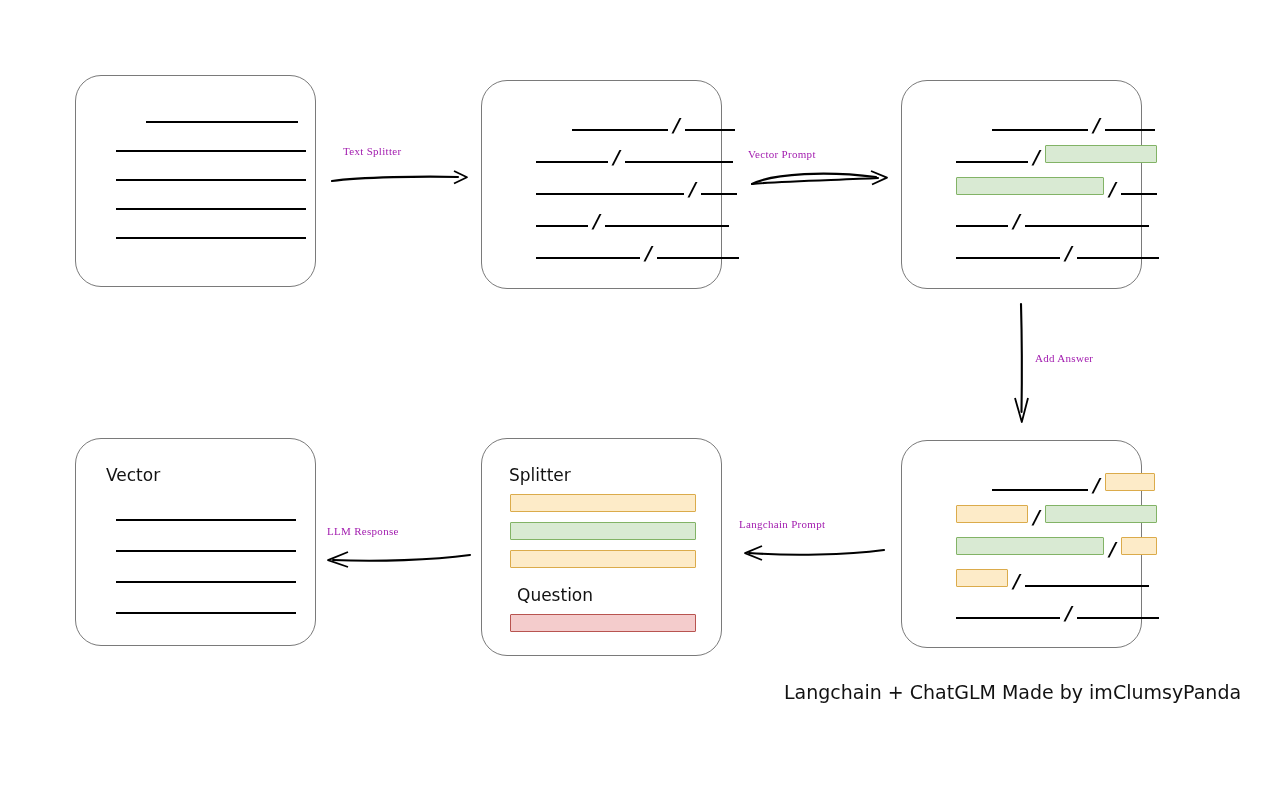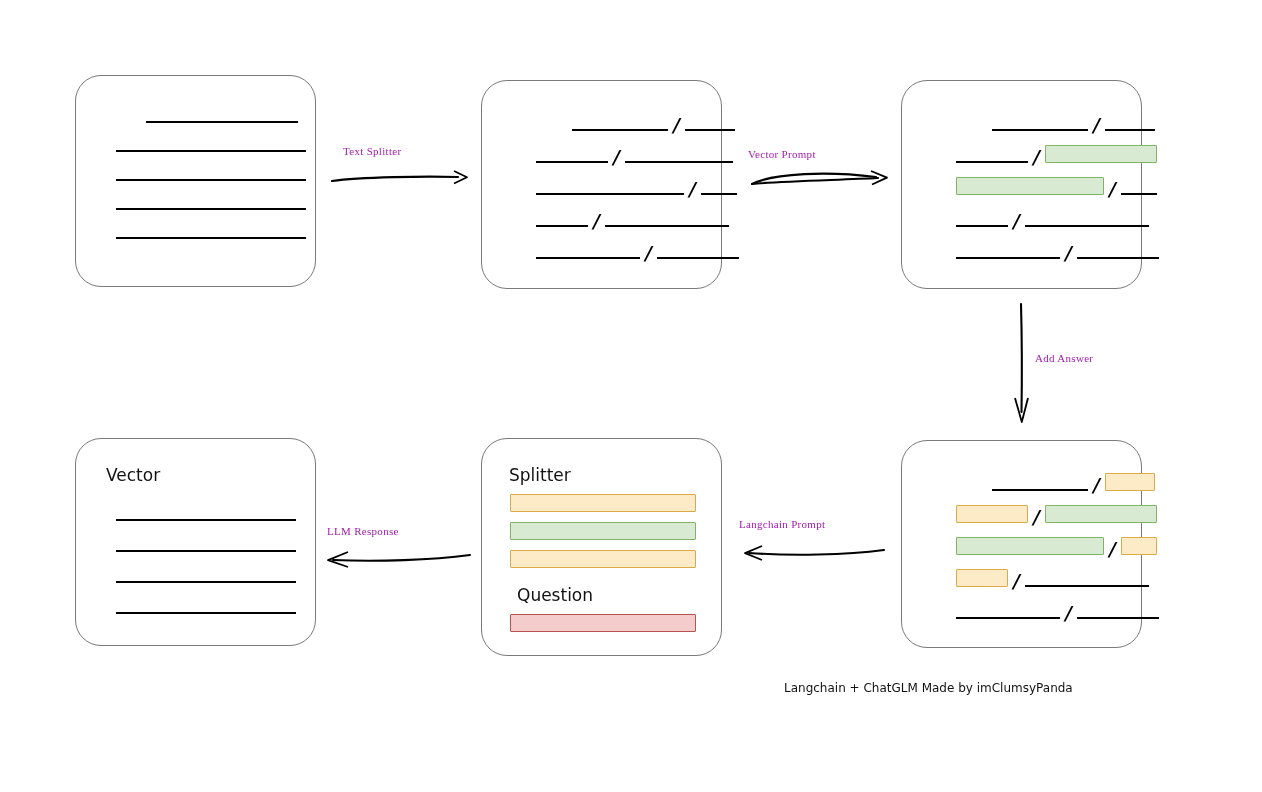--- a/index.html
+++ b/index.html
@@ -66,21 +66,21 @@
   .card-title {
     position: absolute;
     font-family: "DejaVu Sans", sans-serif;
     font-size: 17px;
     color: #121212;
     white-space: nowrap;
   }
   .caption {
     position: absolute;
     font-family: "DejaVu Sans", sans-serif;
-    font-size: 12px;
+    font-size: 19px;
     color: #121212;
     white-space: nowrap;
   }
   .arrow-svg {
     position: absolute;
     overflow: visible;
   }
 </style>
 </head>
 <body>

